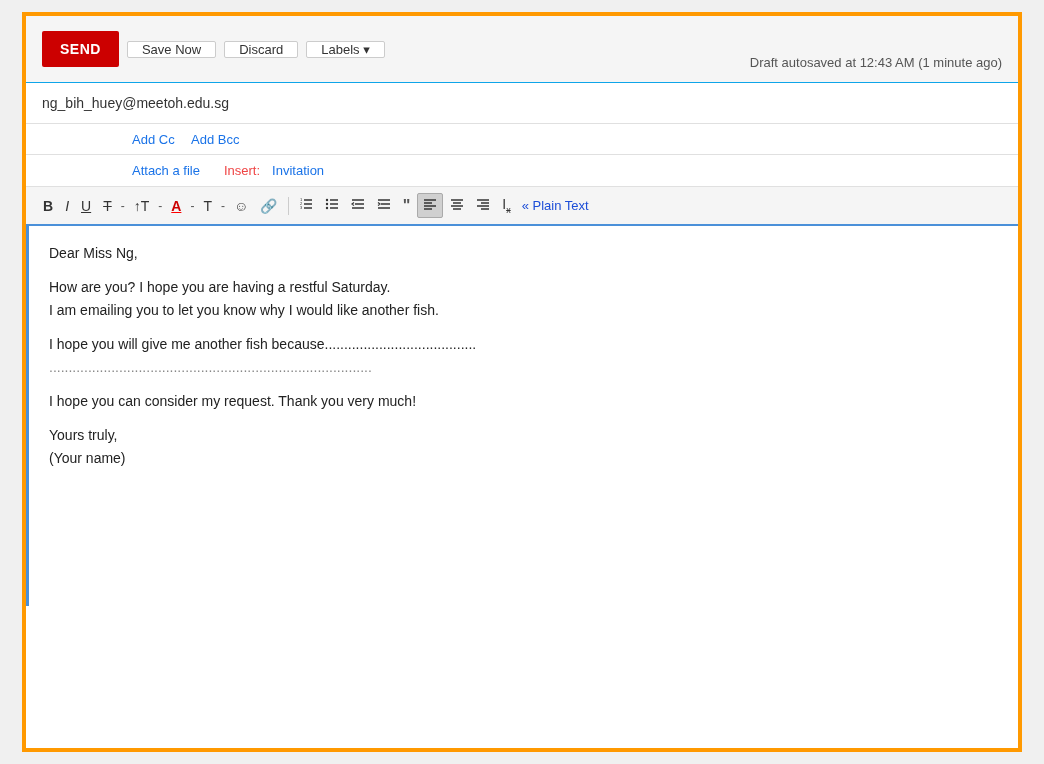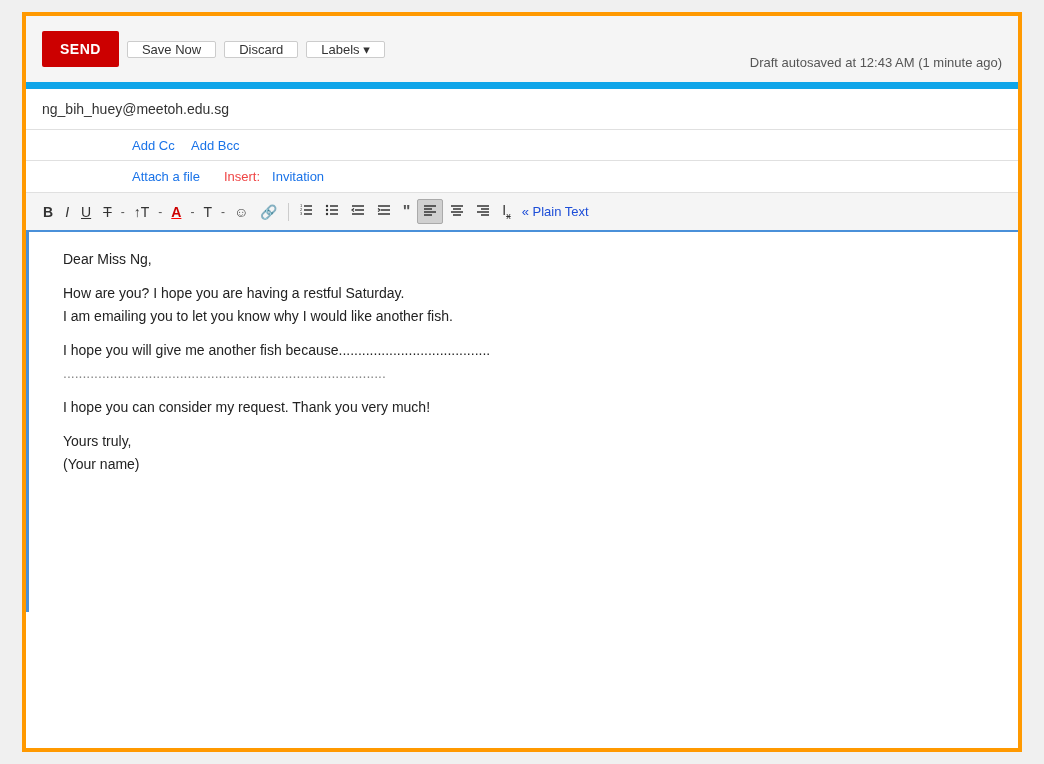--- a/index.html
+++ b/index.html
@@ -14,21 +14,21 @@
     .outer-border {
       border: 4px solid #f90;
       background: #fff;
       width: 1000px;
       min-height: 740px;
       padding: 0;
       position: relative;
     }
     .toolbar {
       background: #f5f5f5;
-      border-bottom: 7px solid #0ea5e9;
+      border-bottom: 1px solid #0ea5e9;
       padding: 12px 16px;
       display: flex;
       align-items: center;
       gap: 8px;
     }
     .btn-send {
       background: #cc0000;
       color: #fff;
       font-weight: bold;
       font-size: 14px;
@@ -126,21 +126,21 @@
       margin: 0 3px;
     }
     .plain-text-link {
       color: #1d4ed8;
       font-size: 13px;
       cursor: pointer;
       margin-left: 4px;
       white-space: nowrap;
     }
     .email-body {
-      padding: 16px 34px;
+      padding: 16px 20px;
       min-height: 380px;
       font-size: 14px;
       color: #222;
       line-height: 1.6;
       outline: none;
       border-left: 3px solid #4a90d9;
       margin: 0;
     }
     .email-body p {
       margin-bottom: 12px;

